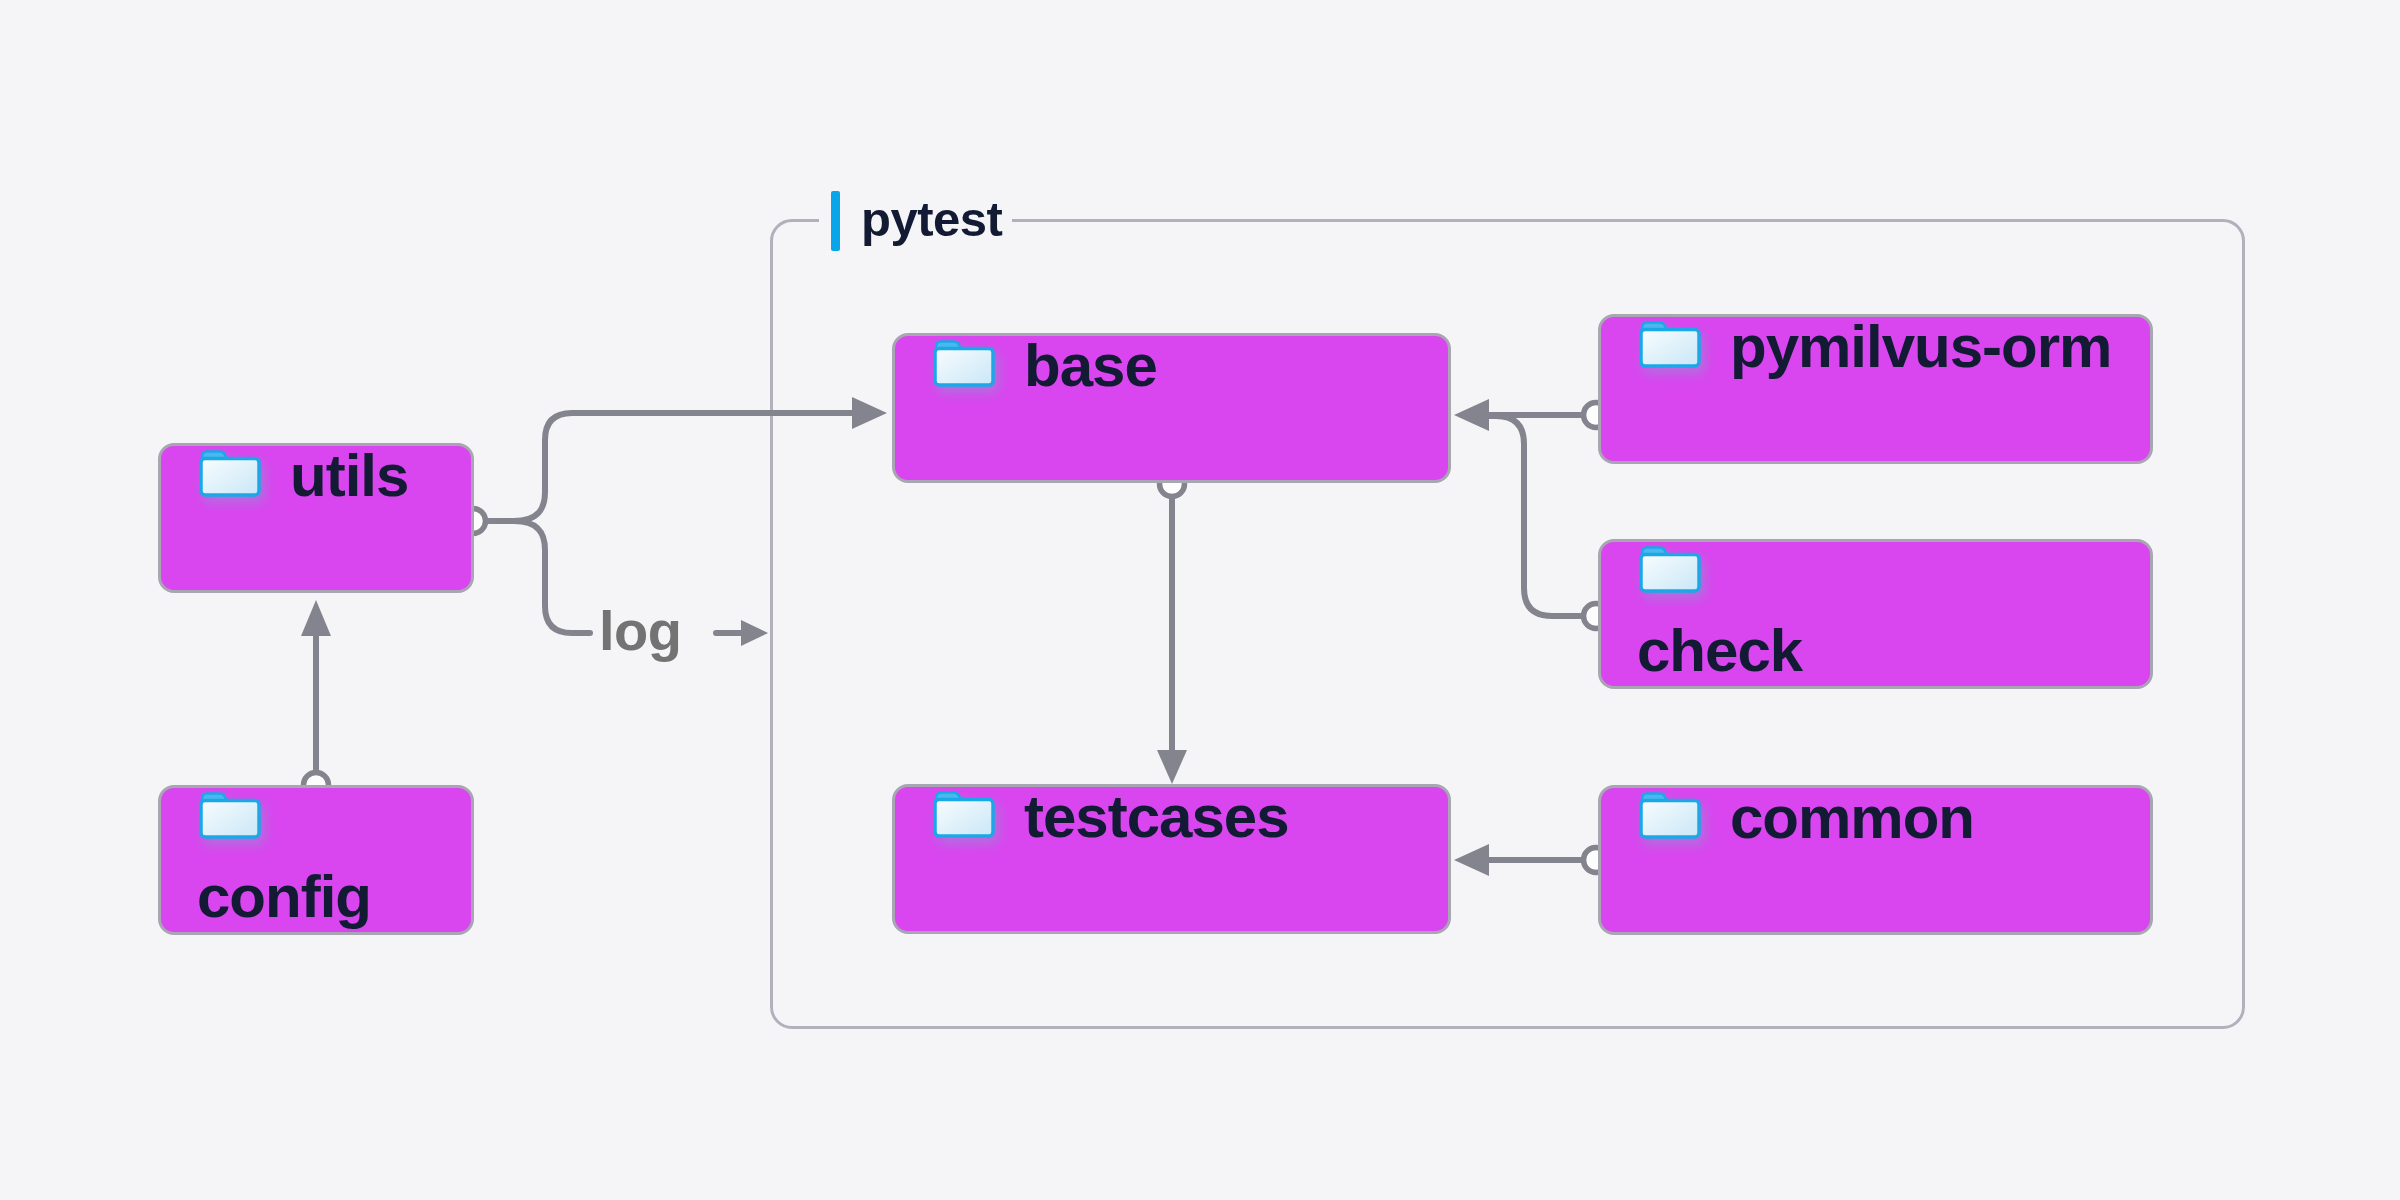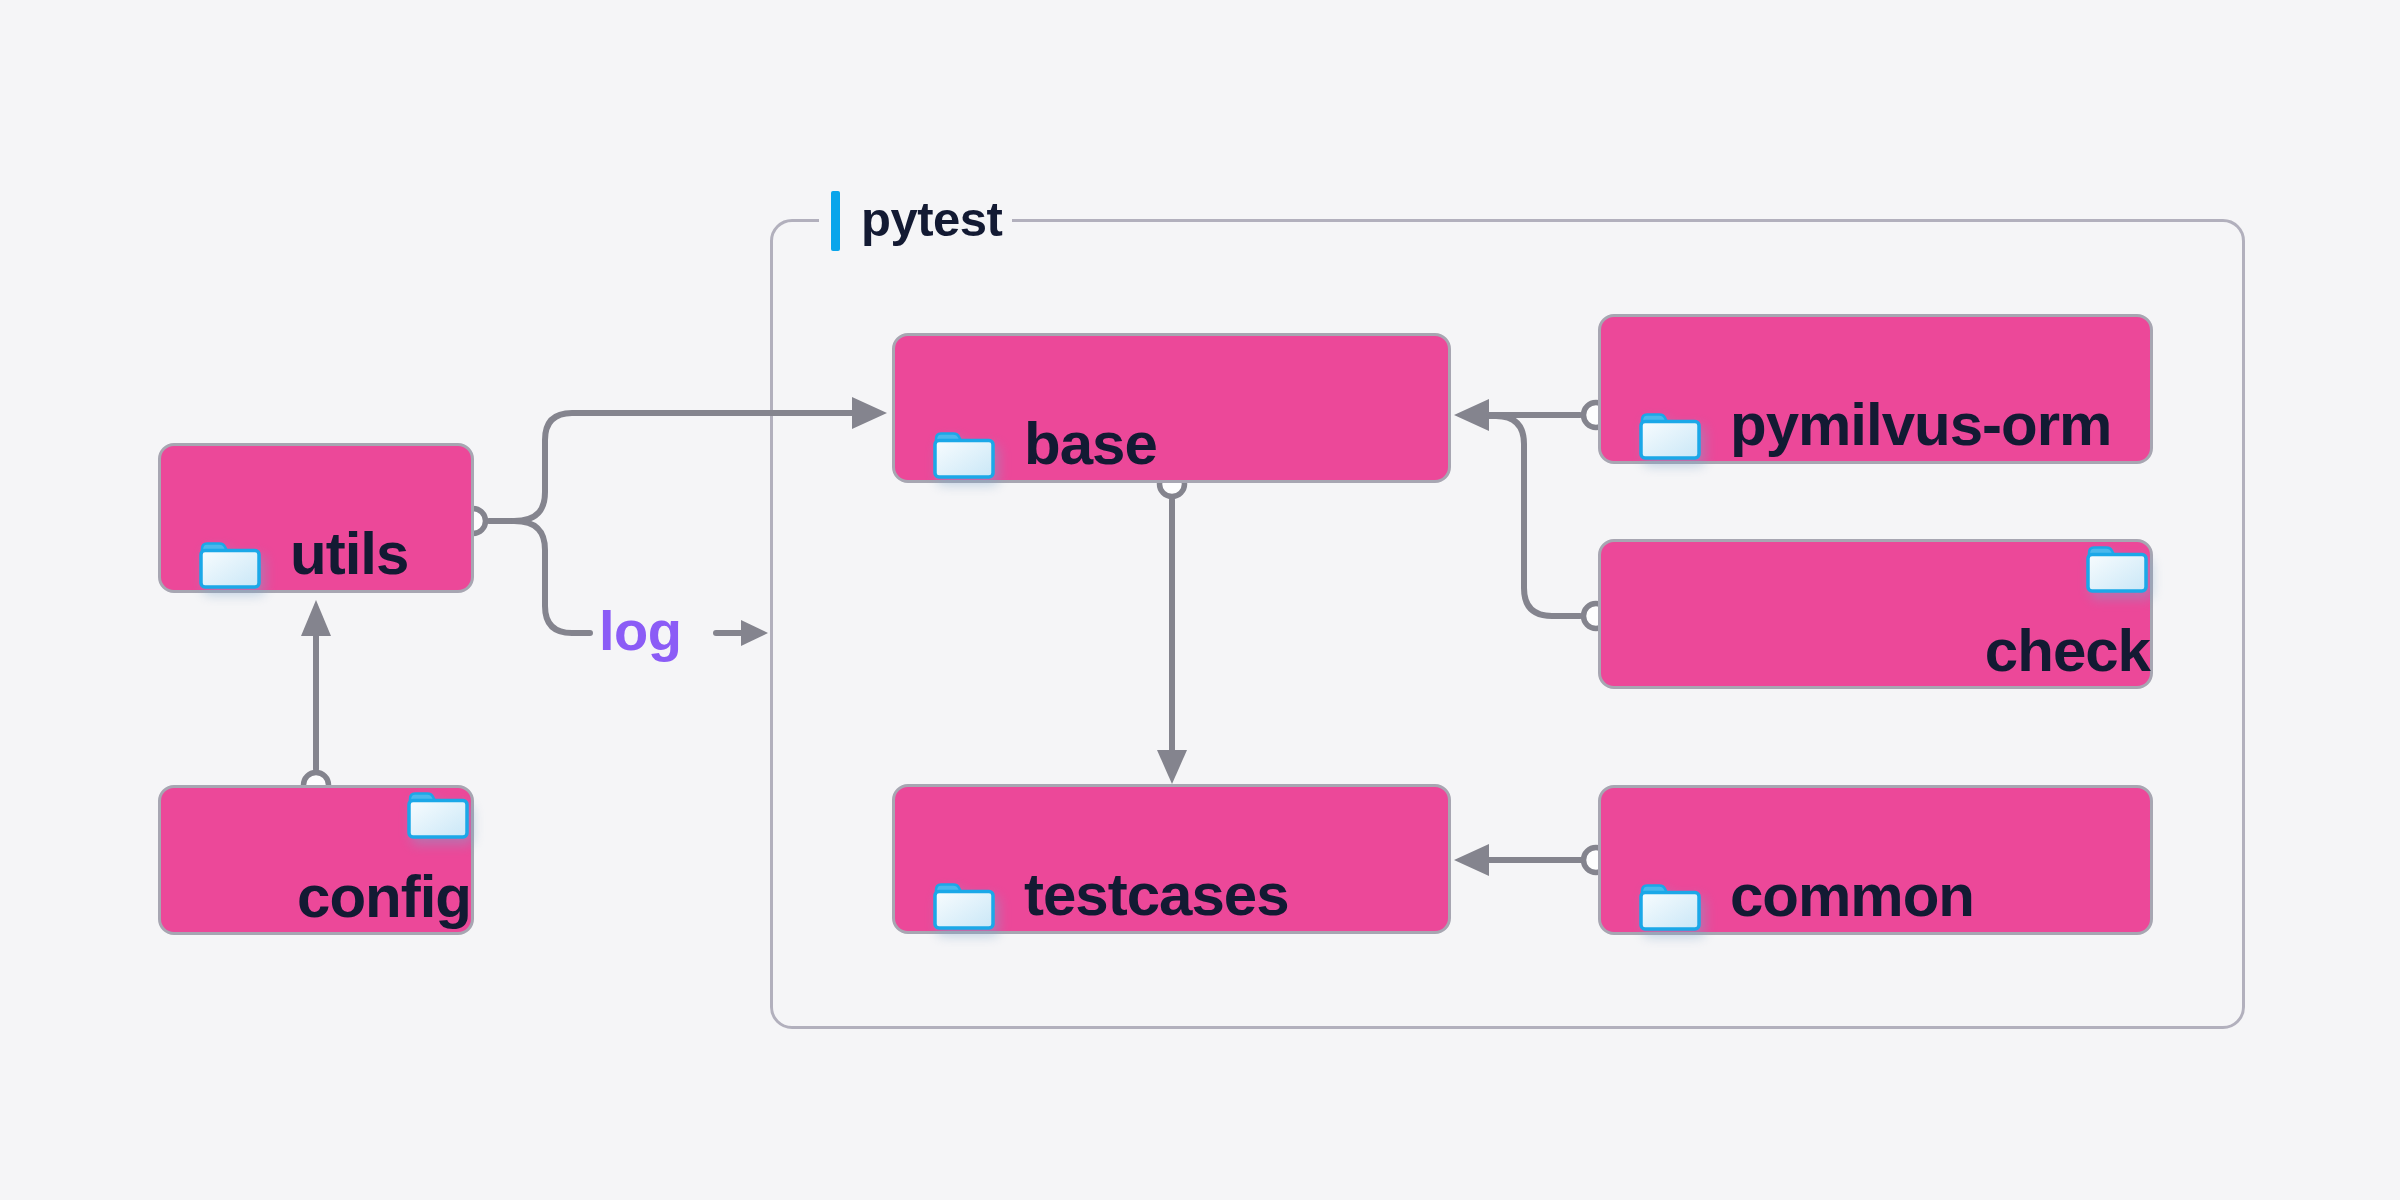--- a/index.html
+++ b/index.html
@@ -38,25 +38,25 @@
     background:#09a5eb;
   }
   .group-title{
     font-size:49px;font-weight:700;color:#131a33;letter-spacing:-0.5px;
     line-height:1;padding-bottom:4px;
   }
 
   
   .node{
     position:absolute;
-    background:#ec4899;
+    background:#d946ef;
     border:3px solid #a7a6b2;
     border-radius:16px;
     box-sizing:border-box;
-    display:flex;align-items:flex-end;
+    display:flex;align-items:flex-start;
     padding-left:36px;gap:27px;
   }
   .node-label{
     font-size:60px;font-weight:700;color:#131a33;
     letter-spacing:-1px;line-height:1;
     padding-bottom:6px;
     white-space:nowrap;
   }
   .folder{
     flex:0 0 auto;
@@ -66,21 +66,21 @@
   .n-config    {left:158px; top:785px; width:316px; height:150px;flex-direction:column;}
   .n-base      {left:892px; top:333px; width:559px; height:150px;}
   .n-testcases {left:892px; top:784px; width:559px; height:150px;}
   .n-pymilvus  {left:1598px;top:314px; width:555px; height:150px;}
   .n-check     {left:1598px;top:539px; width:555px; height:150px;flex-direction:column;}
   .n-common    {left:1598px;top:785px; width:555px; height:150px;}
 
   
   .edge-label{
     position:absolute;left:599px;top:603px;
-    font-size:56px;font-weight:700;color:#8b5cf6;
+    font-size:56px;font-weight:700;color:#737373;
     letter-spacing:-0.5px;line-height:1;
   }
 </style>
 </head>
 <body>
 
 <div class="canvas">
 
   <div class="group">
     <div class="group-label">

